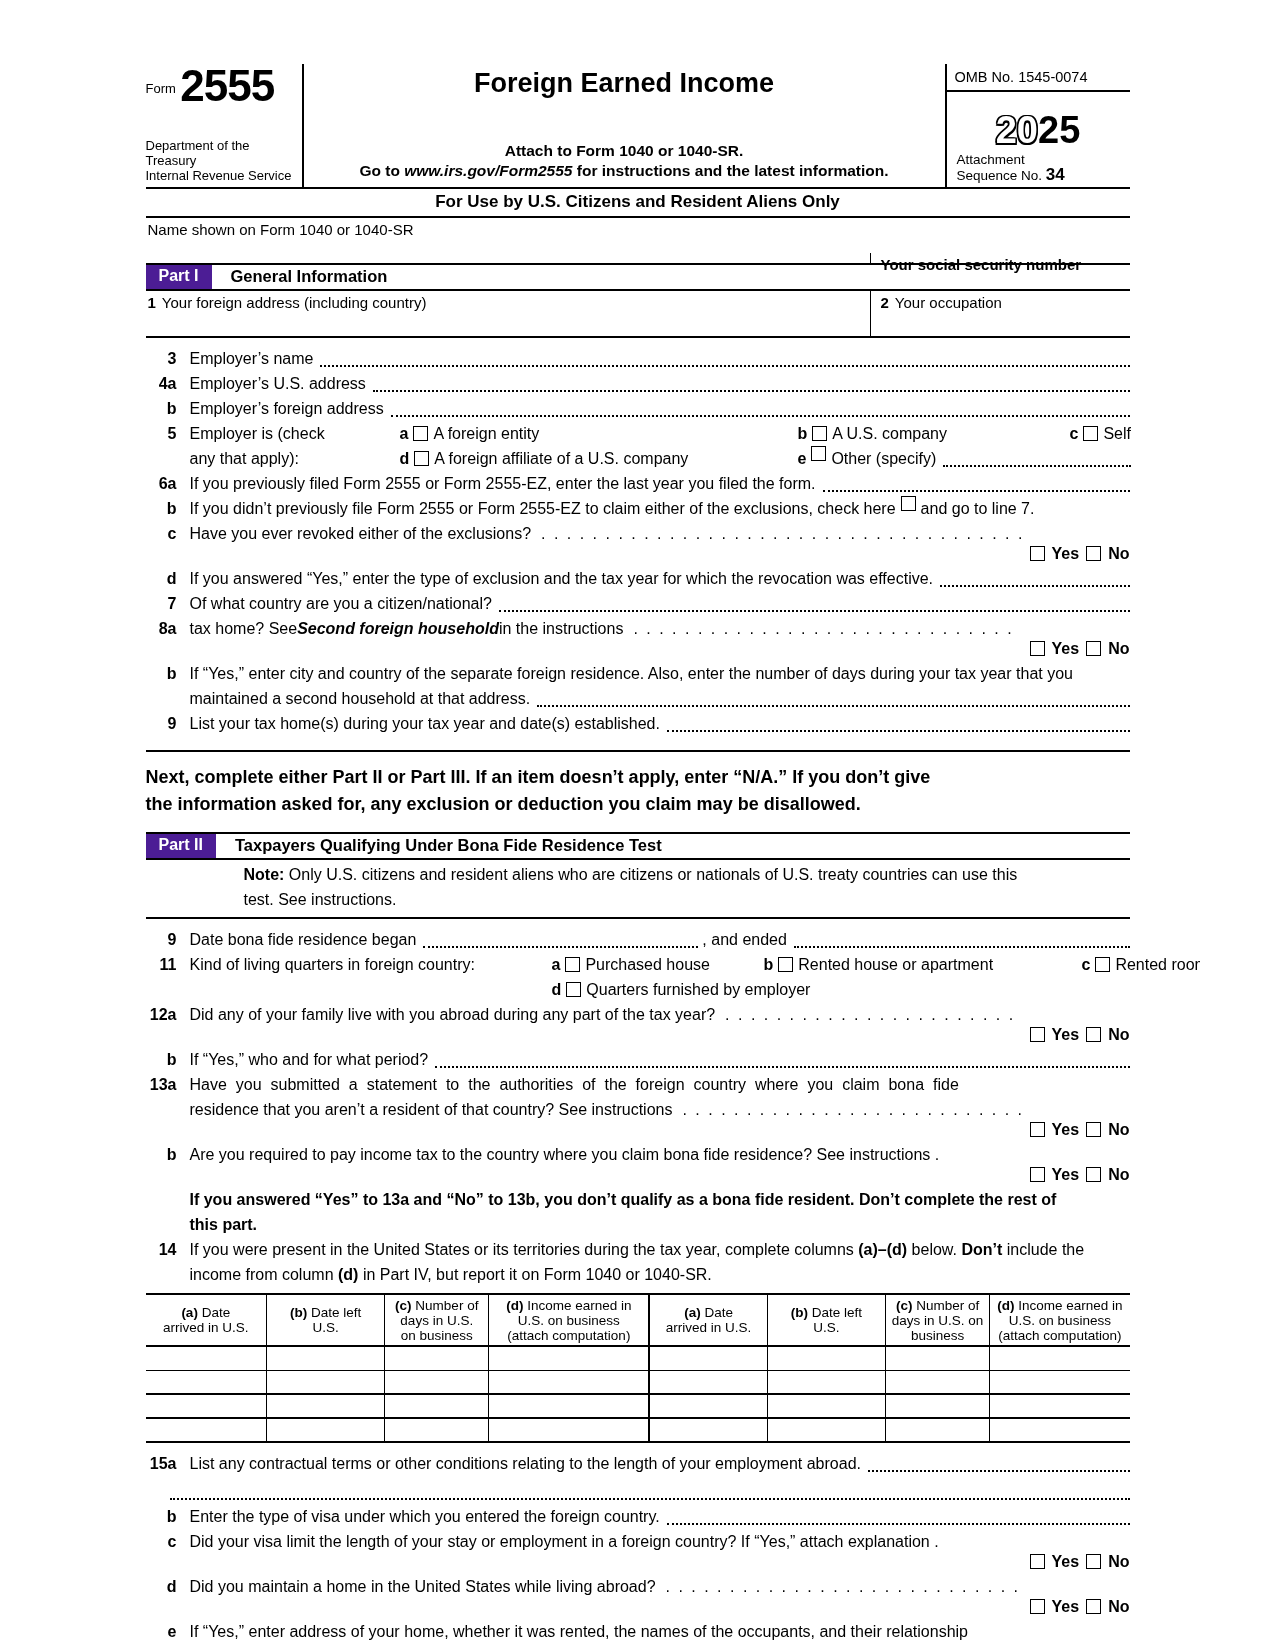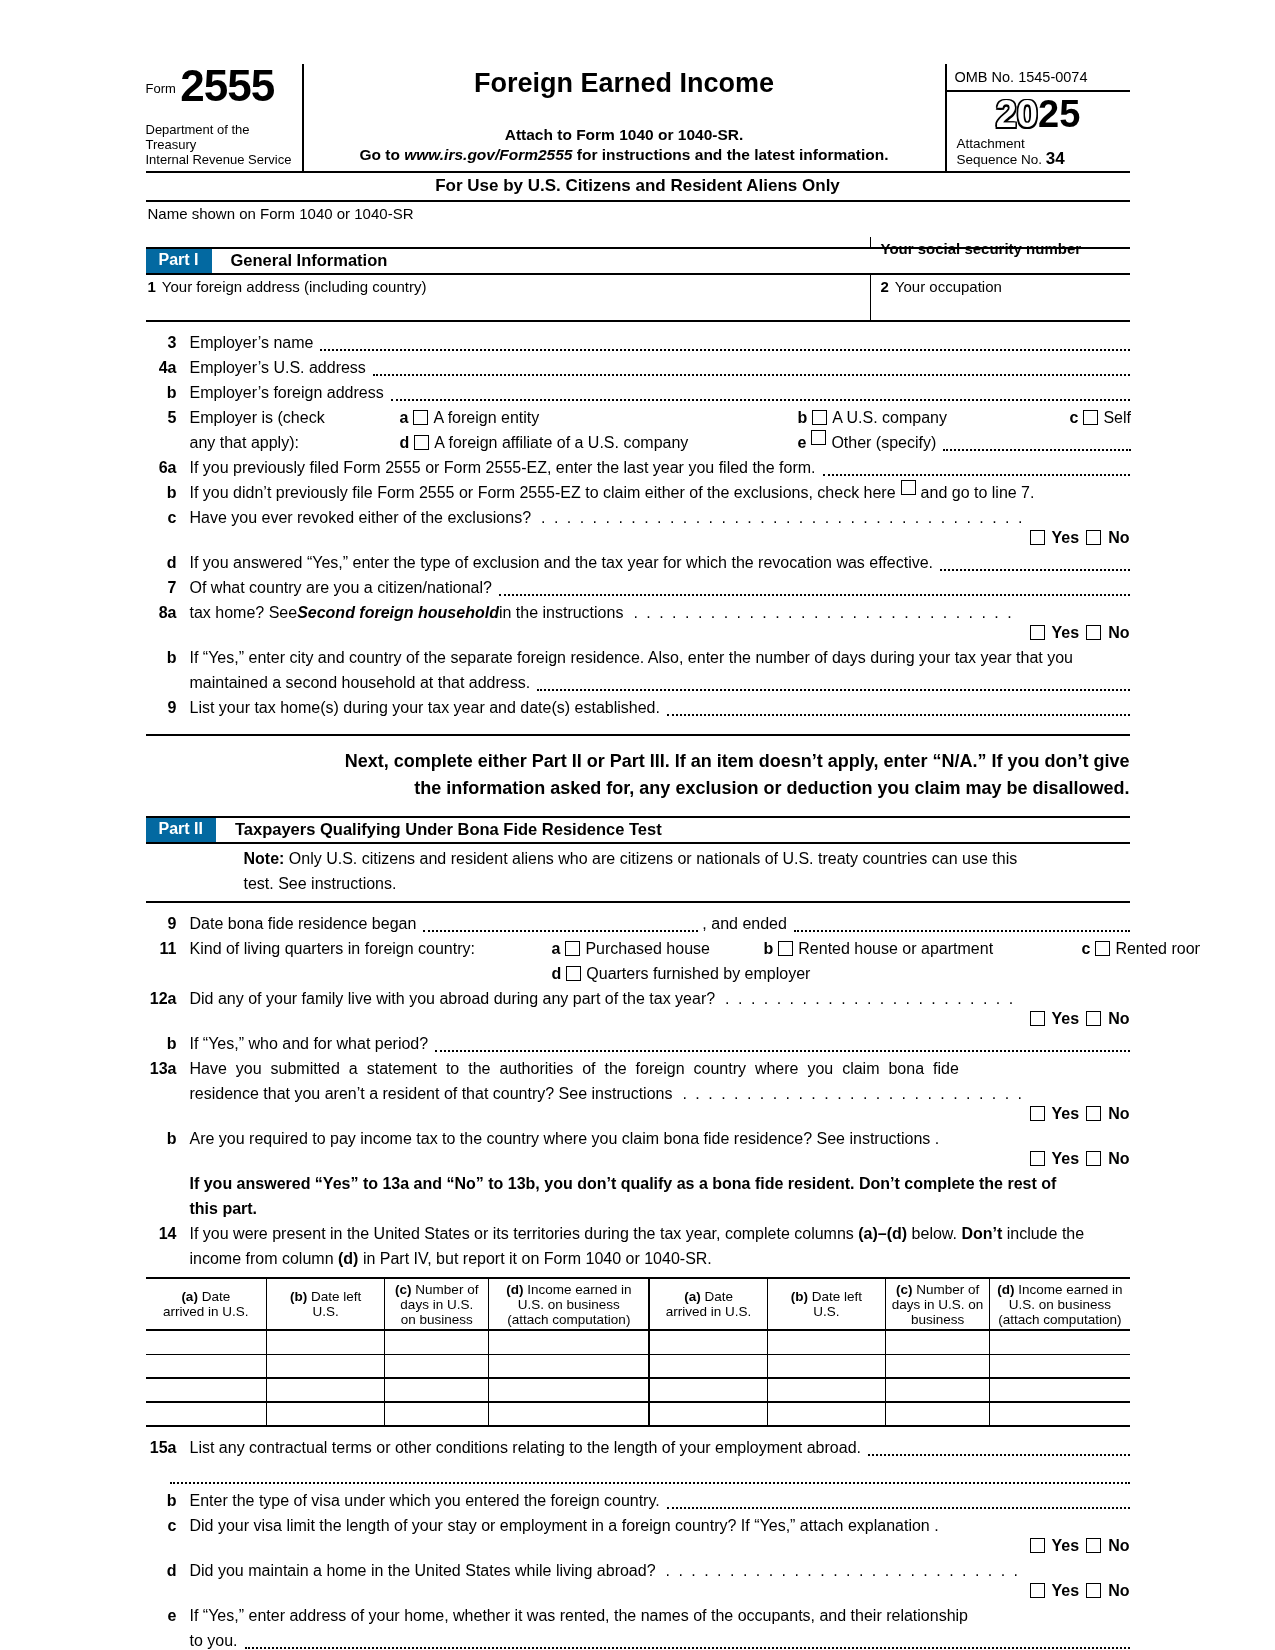--- a/index.html
+++ b/index.html
@@ -22,38 +22,38 @@
   .hdr{display:flex; border-bottom:2px solid #000;}
   .hdr-left{width:158px; border-right:2px solid #000; display:flex; flex-direction:column; justify-content:space-between; padding:2px 6px 4px 0;}
   .form-word{font-size:13px; display:inline-block; vertical-align:8px;}
   .form-num{font-size:44px; font-weight:bold; letter-spacing:-1px; line-height:40px;}
   .dept{font-size:13px; line-height:15px;}
   .hdr-center{flex:1; display:flex; flex-direction:column; justify-content:space-between; text-align:center; padding:4px 10px 6px;}
   .hdr-title{font-size:27px; font-weight:bold; line-height:30px;}
   .hdr-sub{font-size:15.5px; font-weight:bold; line-height:20px;}
   .hdr-right{width:185px; border-left:2px solid #000; display:flex; flex-direction:column;}
   .omb{font-size:14.5px; padding:5px 4px 5px 8px; border-bottom:2px solid #000; white-space:nowrap;}
-  .year{font-size:38px; font-weight:bold; text-align:center; line-height:40px; padding-top:2px; letter-spacing:0;}
+  .year{font-size:38px; font-weight:bold; text-align:center; line-height:40px; padding-top:18px; letter-spacing:0;}
   .yr-outline{color:#fff; text-shadow:-1.5px -1.5px 0 #000,1.5px -1.5px 0 #000,-1.5px 1.5px 0 #000,1.5px 1.5px 0 #000,-1.5px 0 0 #000,1.5px 0 0 #000,0 -1.5px 0 #000,0 1.5px 0 #000;}
   .attach-blk{font-size:13.5px; line-height:15px; padding:2px 4px 4px 10px;}
   .seq-no{font-weight:bold; font-size:17px;}
 
   .subtitle{text-align:center; font-weight:bold; font-size:17px; padding:3px 0 4px; border-bottom:2px solid #000;}
 
   
   .boxrow{display:flex; border-bottom:2px solid #000; height:47px; font-size:15px;}
   .boxrow .c1{flex:1; padding:3px 6px 0 2px;}
   .boxrow .c2{width:260px; border-left:1.5px solid #000; padding:3px 0 0 10px;}
   .boxrow .bold-label{font-weight:bold;margin-top:35px;}
   .qnum{font-weight:bold; padding-right:6px;}
 
   
   .partbar{display:flex; align-items:stretch; border-bottom:2px solid #000;}
   .partbar.topline{border-top:2.5px solid #000;}
-  .ptag{background:#0369a1; color:#fff; font-weight:bold; font-size:16px; padding:2px 13px 4px; white-space:nowrap;}
+  .ptag{background:#4c1d95; color:#fff; font-weight:bold; font-size:16px; padding:2px 13px 4px; white-space:nowrap;}
   .ptitle{font-weight:bold; font-size:16.5px; padding:2px 0 0 19px;}
 
   
   .lines{margin-top:8px;}
   .line{display:flex;}
   .num{width:44px; min-width:44px; padding-right:13px; text-align:right; font-weight:bold; line-height:25px;}
   .body{flex:1; min-width:0;}
   .bl{display:flex; line-height:25px;}
   .bl .t{white-space:nowrap;}
   .fill{flex:1; min-width:28px; border-bottom:2.5px dotted #000; align-self:flex-end; height:0; margin:0 0 4px 7px;}
@@ -74,21 +74,21 @@
   .ck-rest{white-space:nowrap;}
   .ck-e{display:flex; flex:1; white-space:nowrap;}
 
   
   .l11-label{width:362px; min-width:362px; white-space:nowrap;}
   .l11-a{width:212px; min-width:212px; white-space:nowrap;}
   .l11-b{width:318px; min-width:318px; white-space:nowrap;}
 
   
   .rule{border-top:2.5px solid #000; margin-top:14px;}
-  .interlude{text-align:right; font-weight:bold; font-size:18px; line-height:27px; margin-top:12px;}
+  .interlude{text-align:left; font-weight:bold; font-size:18px; line-height:27px; margin-top:12px;}
 
   .note{padding:2px 0 5px 98px; border-bottom:2.5px solid #000; line-height:25px;}
 
   
   table.ttable{width:100%; border-collapse:collapse; table-layout:fixed; margin-top:6px; border-top:2.5px solid #000;}
   .ttable th{font-weight:normal; font-size:13.5px; line-height:15px; text-align:center; vertical-align:middle; height:52px; border:1.5px solid #000; border-top:none; border-bottom:2px solid #000; padding:2px 2px;}
   .ttable td{height:24px; border:1.5px solid #000;}
   .ttable .r1 td{border-bottom:1px solid #000;}
   .ttable .r2 td{border-bottom:2.5px solid #000;}
   .ttable .r3 td{border-bottom:2.5px solid #000;}

